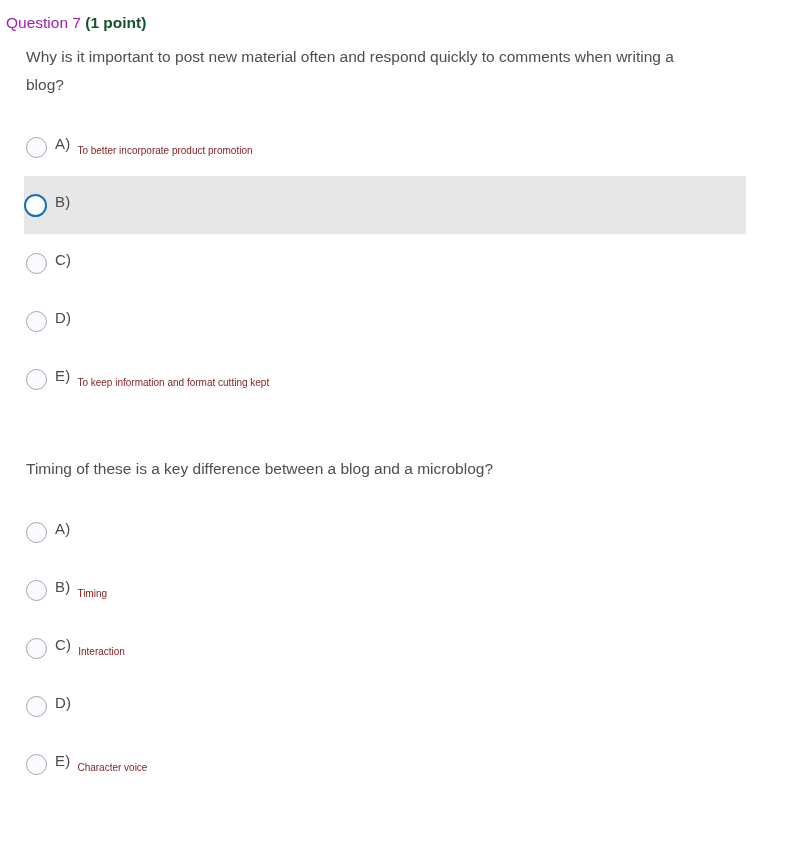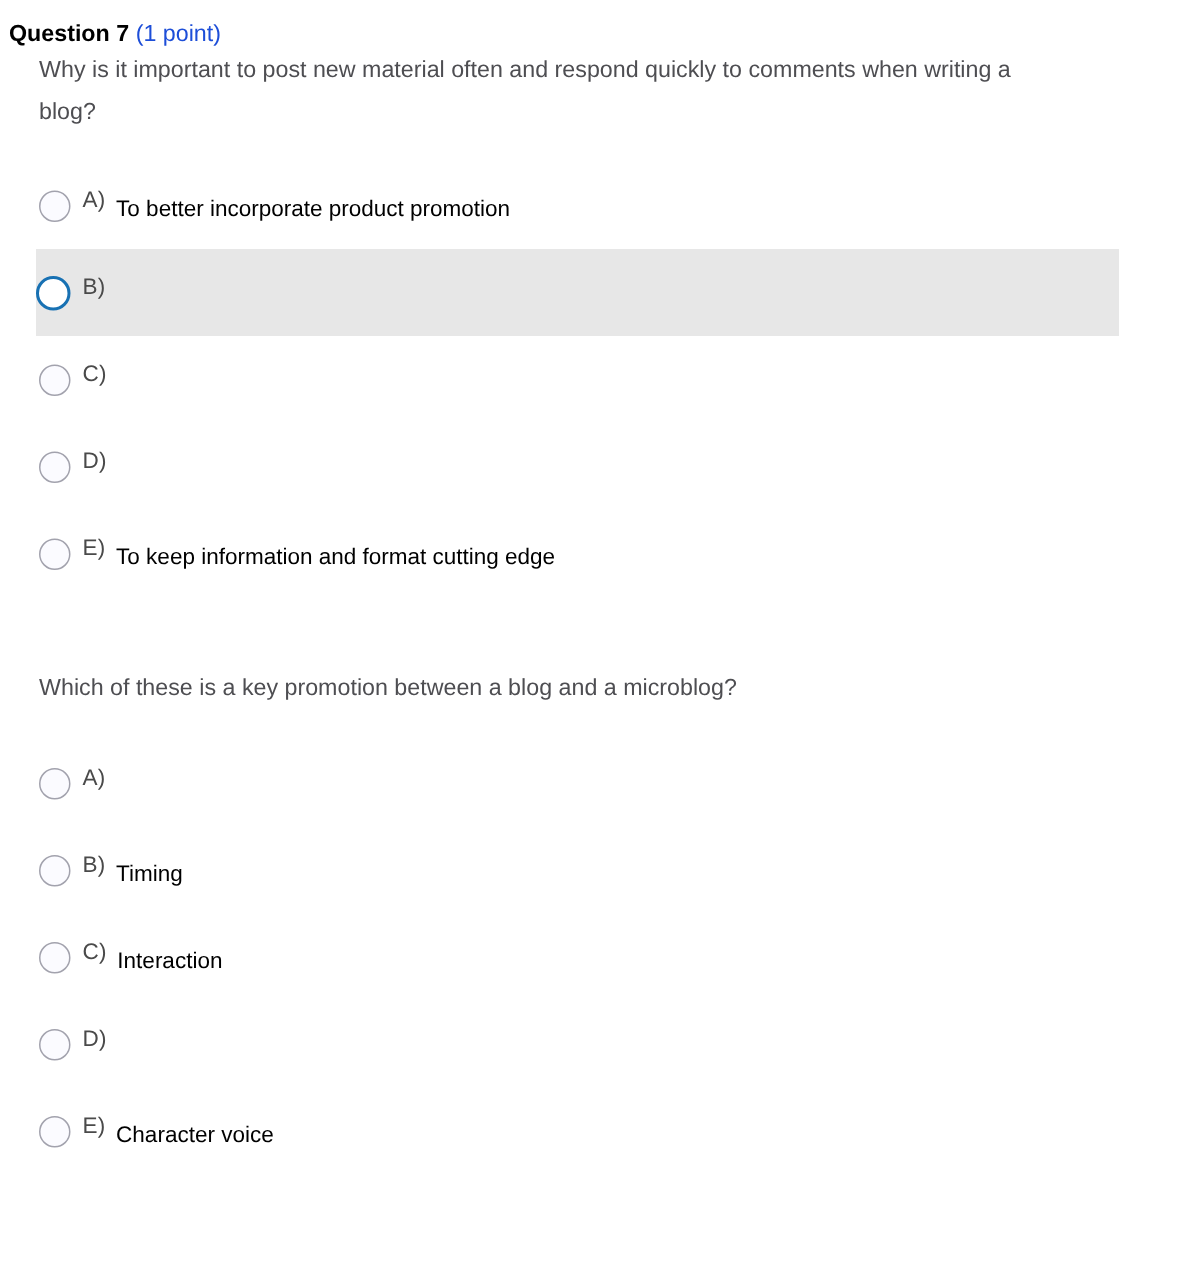--- a/index.html
+++ b/index.html
@@ -27,26 +27,26 @@
     position: relative;
   }
   .question-header {
     font-size: 15.5px;
     color: #3b3b3b;
     padding-left: 6px;
     line-height: 1.2;
     white-space: nowrap;
   }
   .question-header .q-label {
-    font-weight: bold;
-    color: #000000;
+    font-weight: normal;
+    color: #a21caf;
   }
   .question-header .q-points {
-    font-weight: normal;
-    color: #1d4ed8;
+    font-weight: bold;
+    color: #14532d;
   }
   .question-text {
     font-size: 15.5px;
     color: #4e4e52;
     line-height: 1.82;
     padding-left: 26px;
     padding-right: 70px;
     max-width: 690px;
   }
 
@@ -89,31 +89,31 @@
     flex: 0 0 auto;
     font-size: 15px;
     color: #4a4a4a;
     margin-left: 8px;
     position: relative;
     top: -4px;
     letter-spacing: 0.2px;
   }
   .opt-text {
     flex: 1 1 auto;
-    font-size: 15px;
-    color: #000000;
+    font-size: 10px;
+    color: #7f1d1d;
     margin-left: 7px;
     position: relative;
     top: 3px;
     line-height: 1.3;
   }
 
   
   #q7 { padding-top: 14px; }
-  #q7 .question-text { }
+  #q7 .question-text { margin-top: 10px; }
   #q7 .options { margin-top: 19px; }
 
   #q8 { padding-top: 36px; }
   #q8 .question-text { margin-top: 11px; }
   #q8 .options { margin-top: 20px; }
 </style>
 </head>
 <body>
 
 <div class="page">
@@ -143,28 +143,28 @@
       </div>
 
       <div class="option-row">
         <span class="radio"></span>
         <span class="opt-letter">D)</span>
       </div>
 
       <div class="option-row">
         <span class="radio"></span>
         <span class="opt-letter">E)</span>
-        <span class="opt-text">To keep information and format cutting edge</span>
+        <span class="opt-text">To keep information and format cutting kept</span>
       </div>
 
     </div>
   </div>
 
   <div class="question-block" id="q8">
-    <div class="question-text">Which of these is a key promotion between a blog and a microblog?</div>
+    <div class="question-text">Timing of these is a key difference between a blog and a microblog?</div>
     <div class="options">
 
       <div class="option-row">
         <span class="radio"></span>
         <span class="opt-letter">A)</span>
       </div>
 
       <div class="option-row">
         <span class="radio"></span>
         <span class="opt-letter">B)</span>

